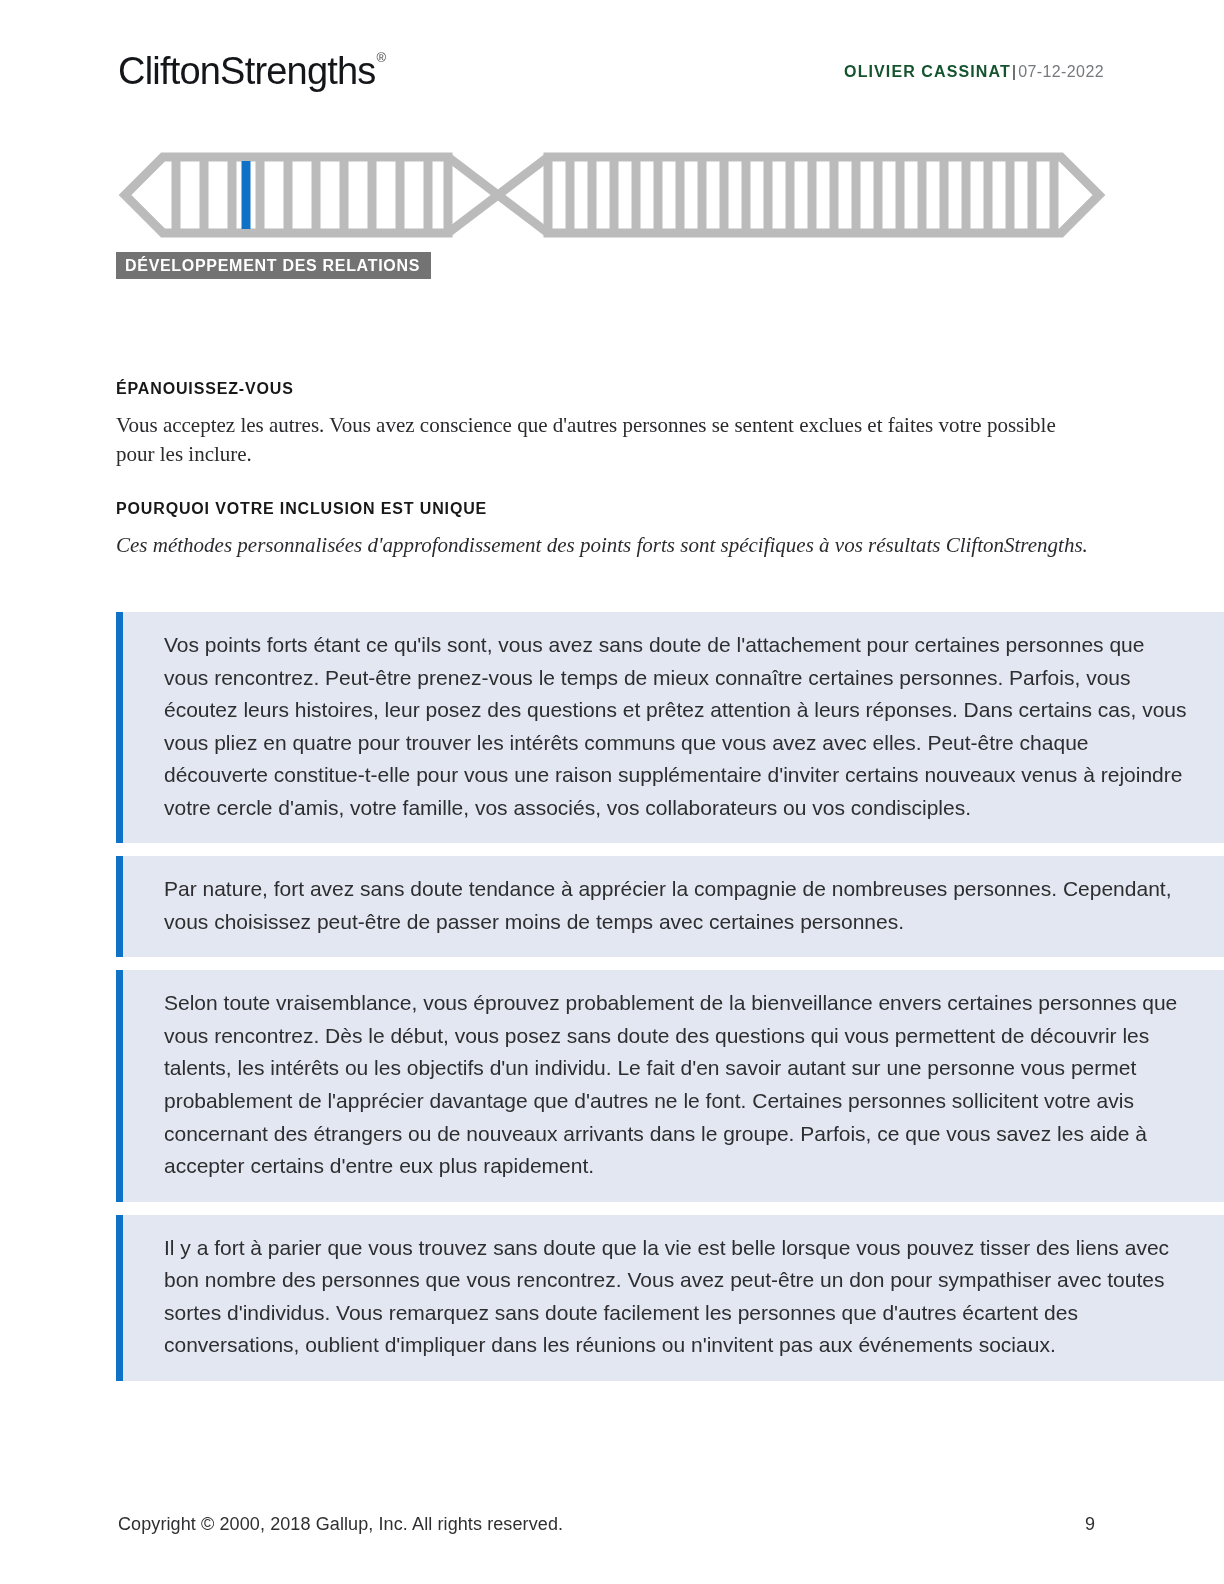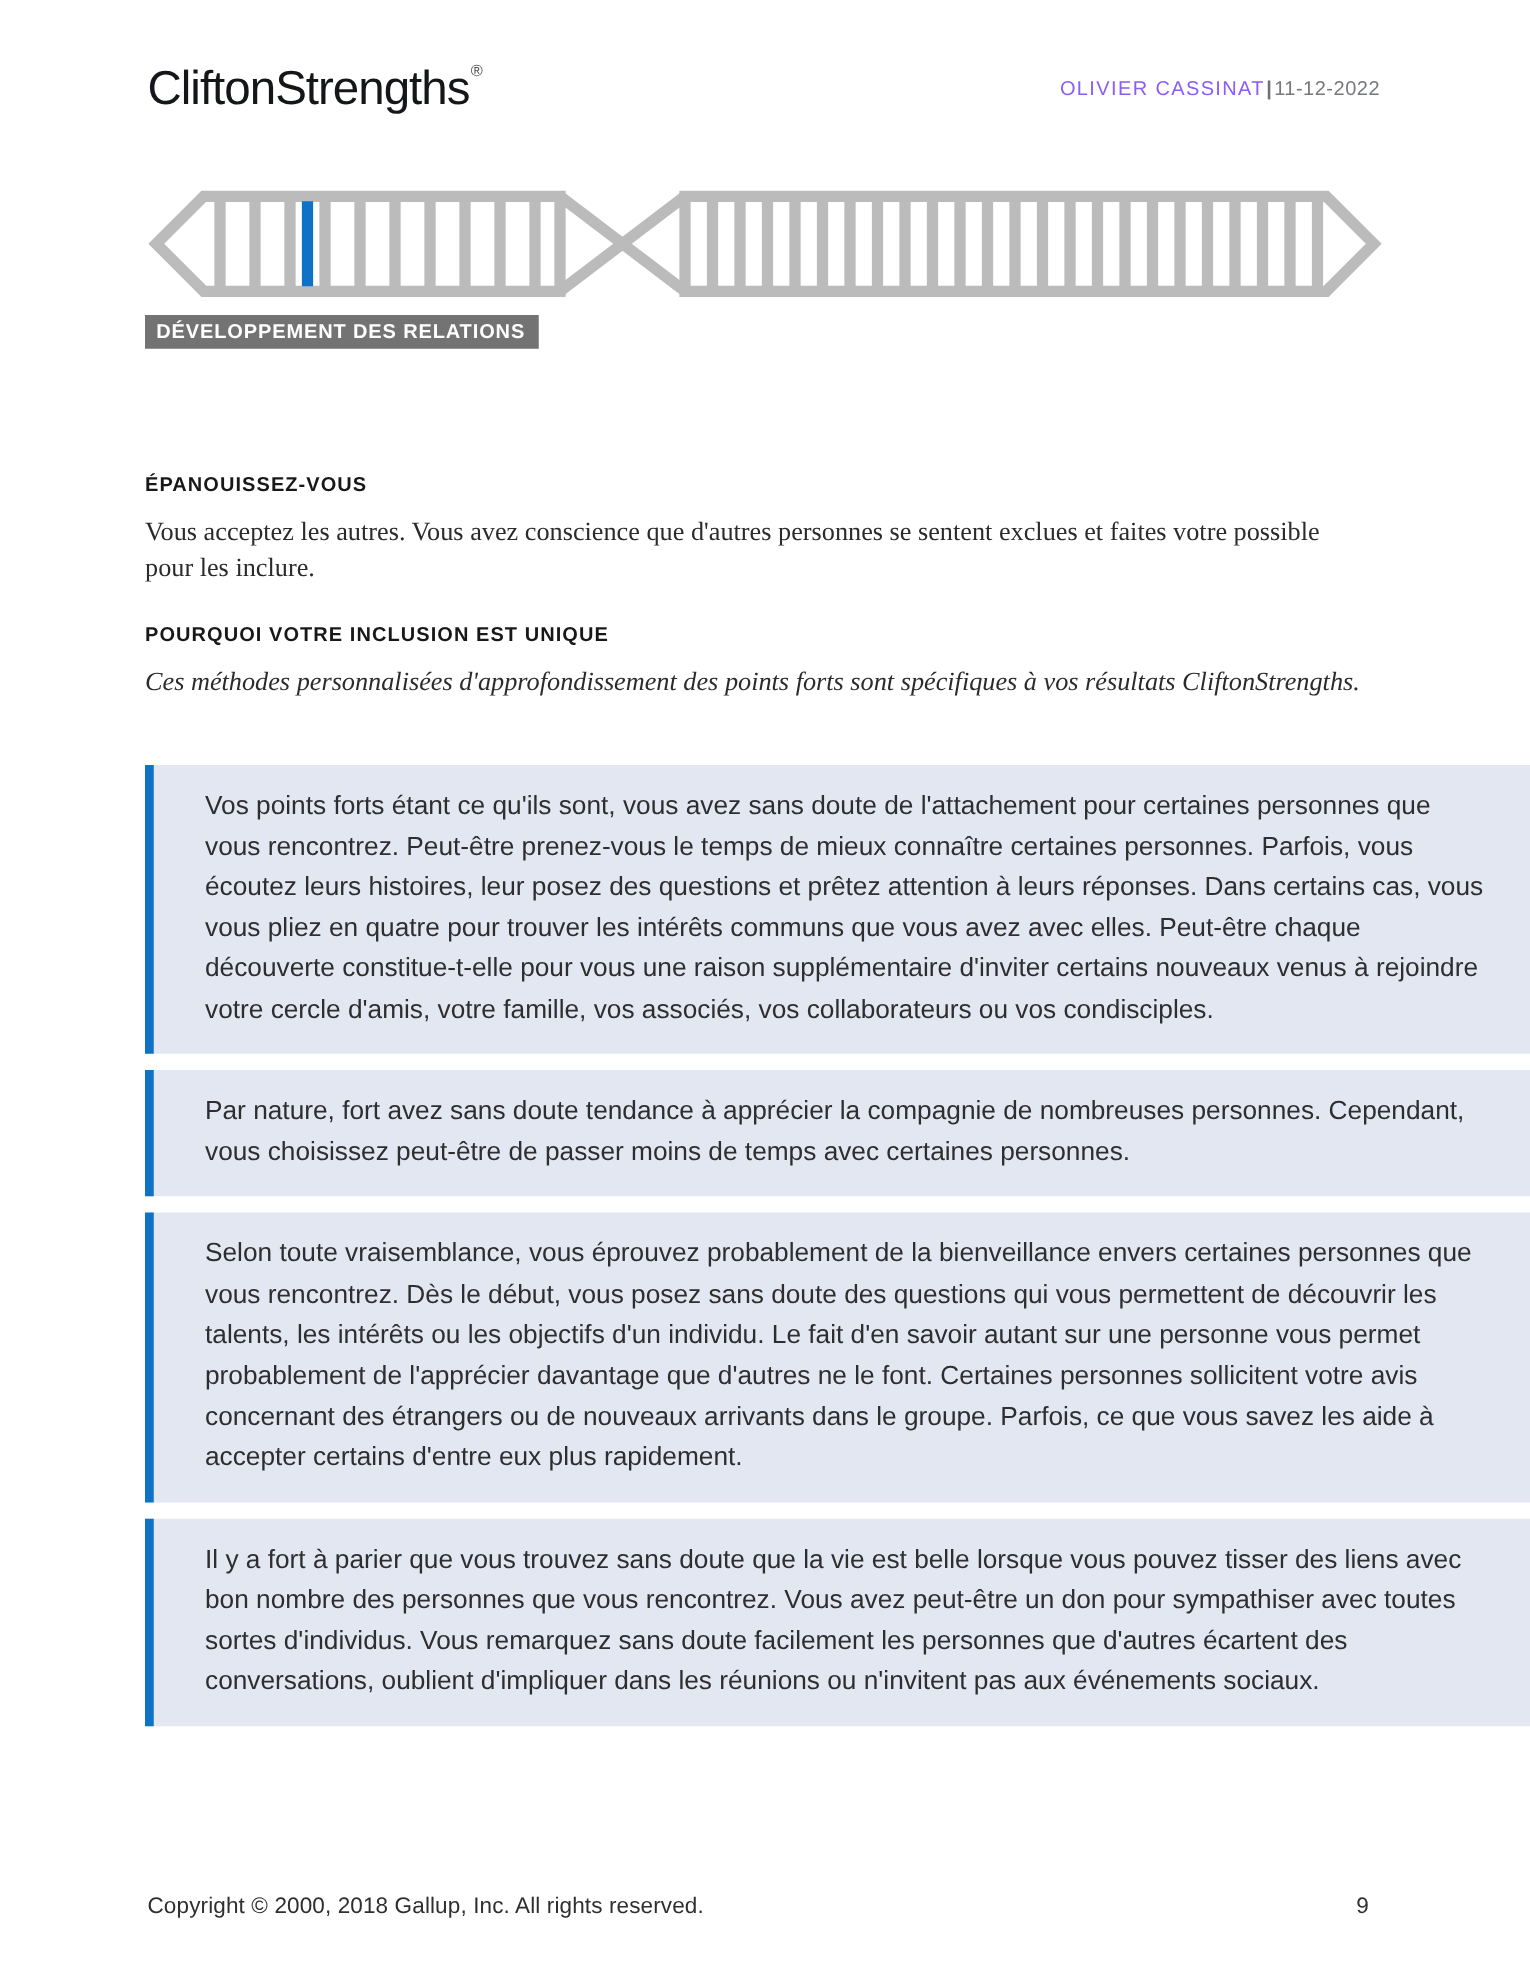--- a/index.html
+++ b/index.html
@@ -58,22 +58,22 @@
   .header-meta {
     font-size: 16px;
     color: #76787b;
     letter-spacing: 0.9px;
     line-height: 1;
     position: relative;
     top: 20px;
     white-space: nowrap;
   }
   .header-meta .name {
-    font-weight: normal;
-    color: #8b5cf6;
+    font-weight: bold;
+    color: #14532d;
     letter-spacing: 1.1px;
   }
   .header-meta .sep {
     font-weight: bold;
     color: #6e7073;
     margin: 0 1px;
   }
   .header-meta .date {
     font-weight: 400;
     letter-spacing: 0.4px;
@@ -186,21 +186,21 @@
   .footer .copyright { letter-spacing: 0.1px; }
   .footer .page-number { font-size: 18px; color: #2f2f31; }
 </style>
 </head>
 <body>
 
 <div class="page">
 
   <div class="header">
     <div class="brand-logo"><span>CliftonStrengths</span><span class="reg">®</span></div>
-    <div class="header-meta"><span class="name">OLIVIER CASSINAT</span><span class="sep">|</span><span class="date">11-12-2022</span></div>
+    <div class="header-meta"><span class="name">OLIVIER CASSINAT</span><span class="sep">|</span><span class="date">07-12-2022</span></div>
   </div>
 
   <div class="dna-wrap">
     <svg width="988" height="90" viewBox="0 0 988 90" xmlns="http://www.w3.org/2000/svg">
 
       <g>
 
         <path d="M 45 7 L 330 7 L 330 83 L 45 83 L 7 45 Z" fill="none" stroke="#bbbbbb" stroke-width="9"></path>
 
         <g stroke="#bbbbbb" stroke-width="9">

